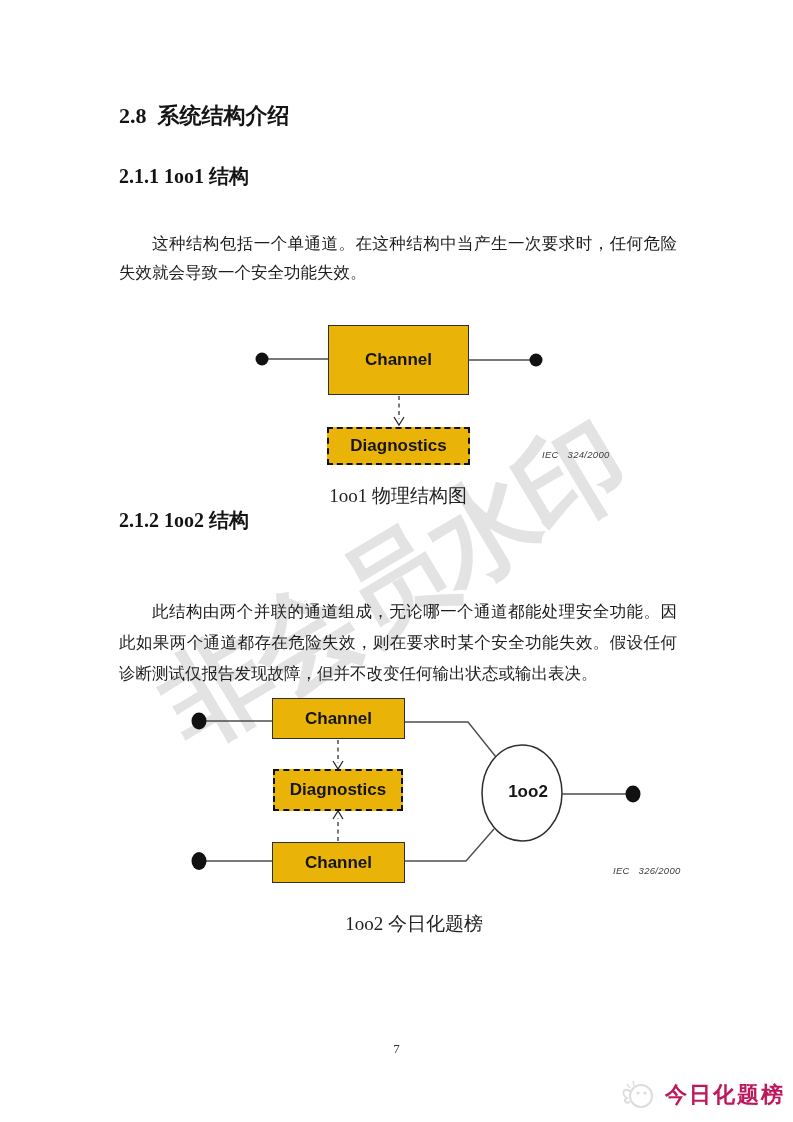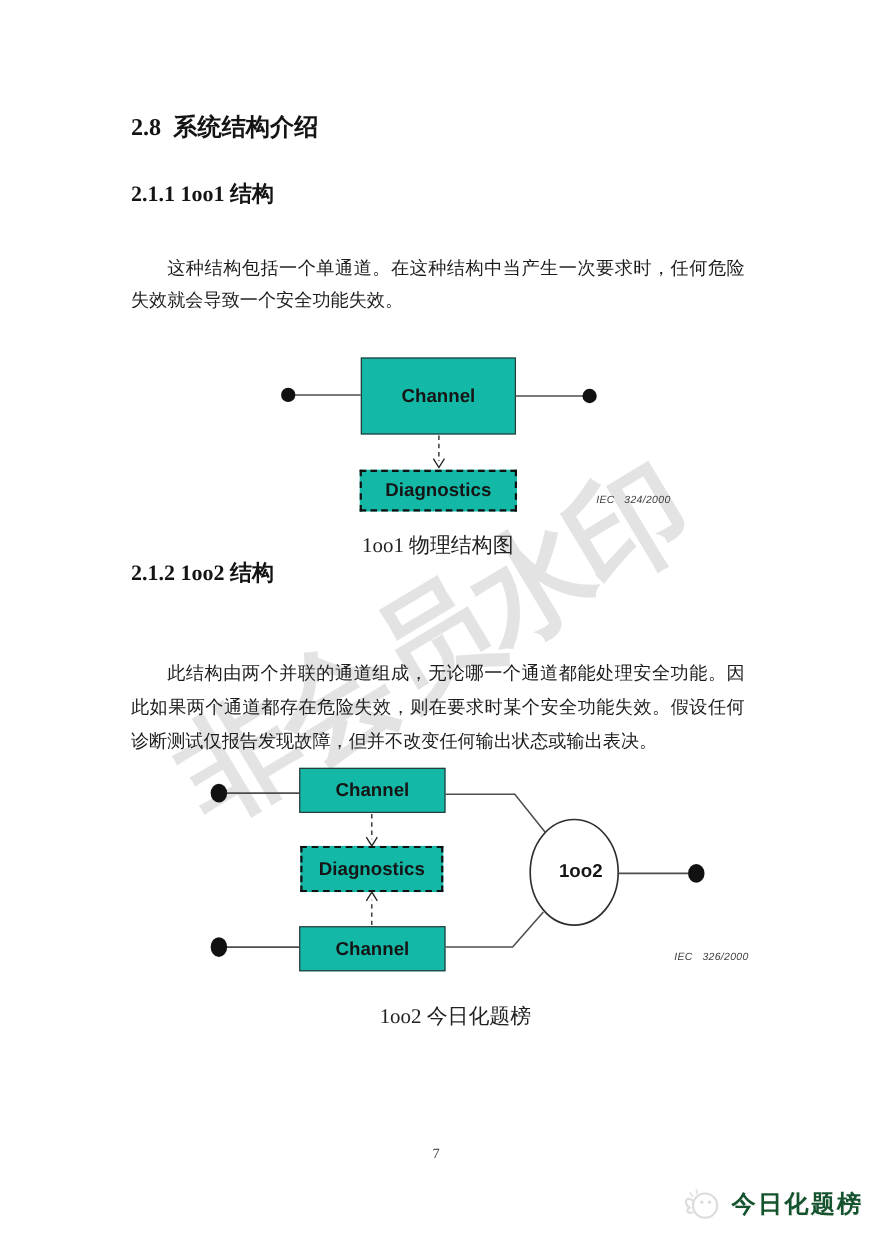--- a/index.html
+++ b/index.html
@@ -40,21 +40,21 @@
     font-size: 20px; font-weight: bold; white-space: pre;
     font-family: "Liberation Serif", serif; color: #141414;
   }
   .body-text {
     font-size: 16.5px; line-height: 31px;
     text-align: justify; text-indent: 2em; color: #1c1c1c; margin-top: 16px;
   }
   .body-text.tight { line-height: 29px; }
 
   .dbox {
-    background: #14b8a6;
+    background: #eab308;
     border: 1.5px solid #2e2e2e;
     display: flex; align-items: center; justify-content: center;
     font-family: "Liberation Sans", sans-serif;
     font-weight: bold; font-size: 17px; color: #151515;
   }
   .dbox.dashed { border: 2.2px dashed #111111; }
 
   .iec {
     font-family: "Liberation Sans", sans-serif;
     font-style: italic; font-size: 9.5px; color: #3d3d3d;
@@ -65,21 +65,21 @@
     font-family: "Liberation Sans", sans-serif;
     font-weight: bold; font-size: 17px; color: #151515;
     text-align: center;
   }
   .pagenum { font-size: 13px; text-align: center; color: #333333; }
 
   .brand {
     display: flex; align-items: center; gap: 6px;
     font-family: "Liberation Sans", sans-serif;
     font-weight: bold; font-size: 22px;
-    color: #14532d; letter-spacing: 2px;
+    color: #be185d; letter-spacing: 2px;
     text-shadow: 1px 1px 0 #f4f4f4;
     user-select: none;
   }
 </style>
 </head>
 <body>
 
 <div class="abs wm-diagonal" style="left:124px; top:506px; width:550px; height:112px;">非会员水印</div>
 
 <svg class="wires" width="793" height="1122" viewBox="0 0 793 1122">

